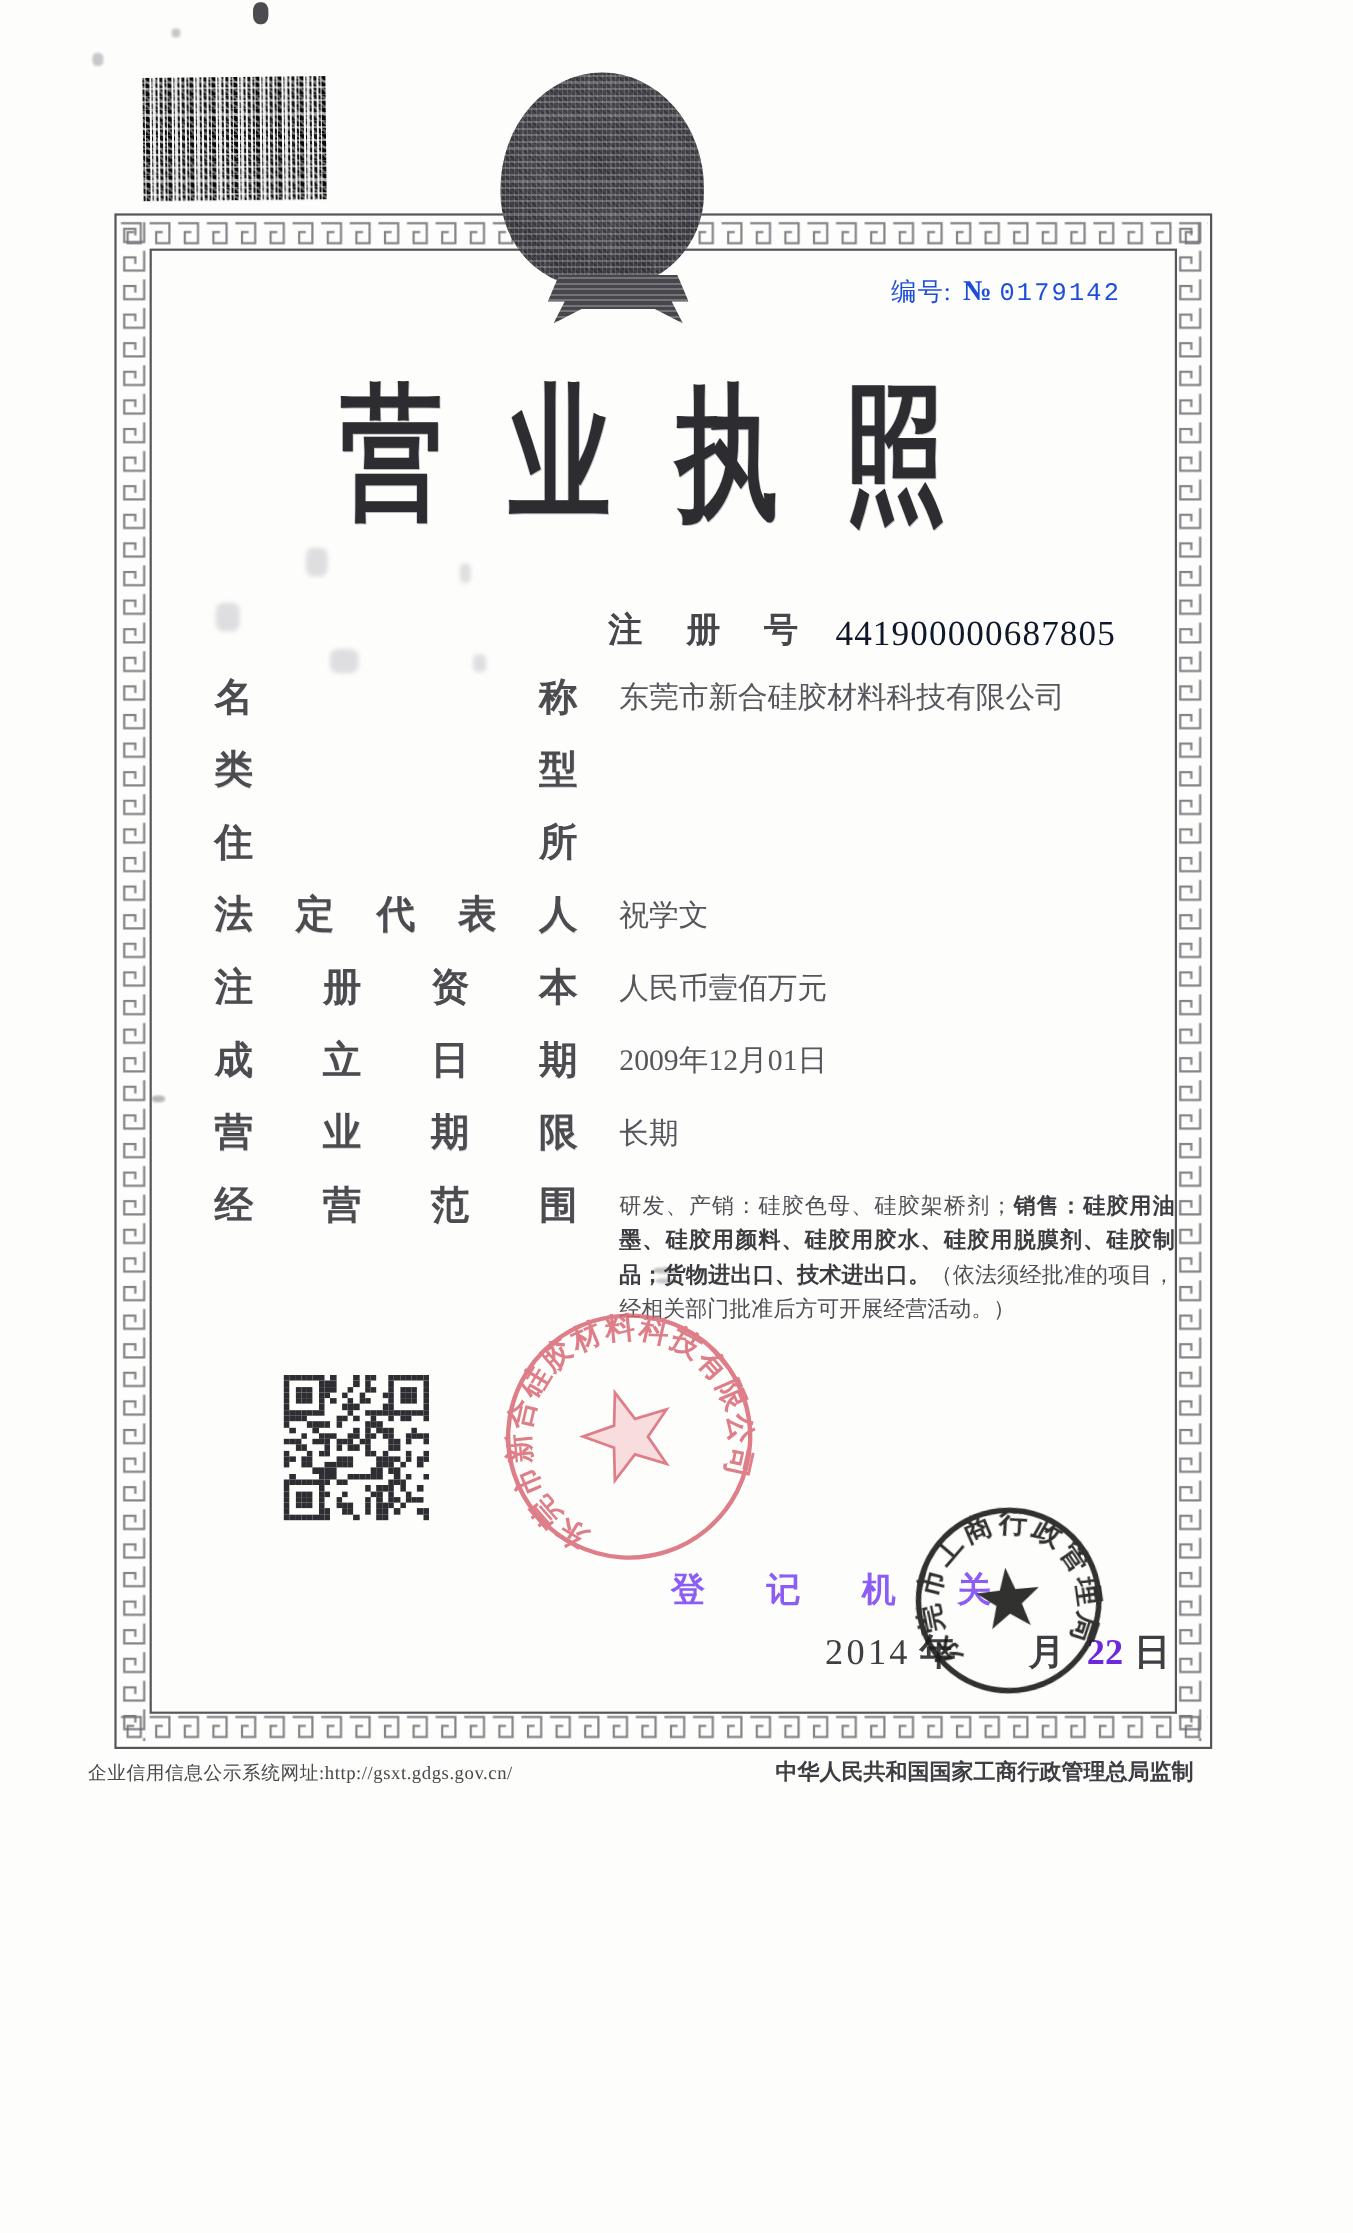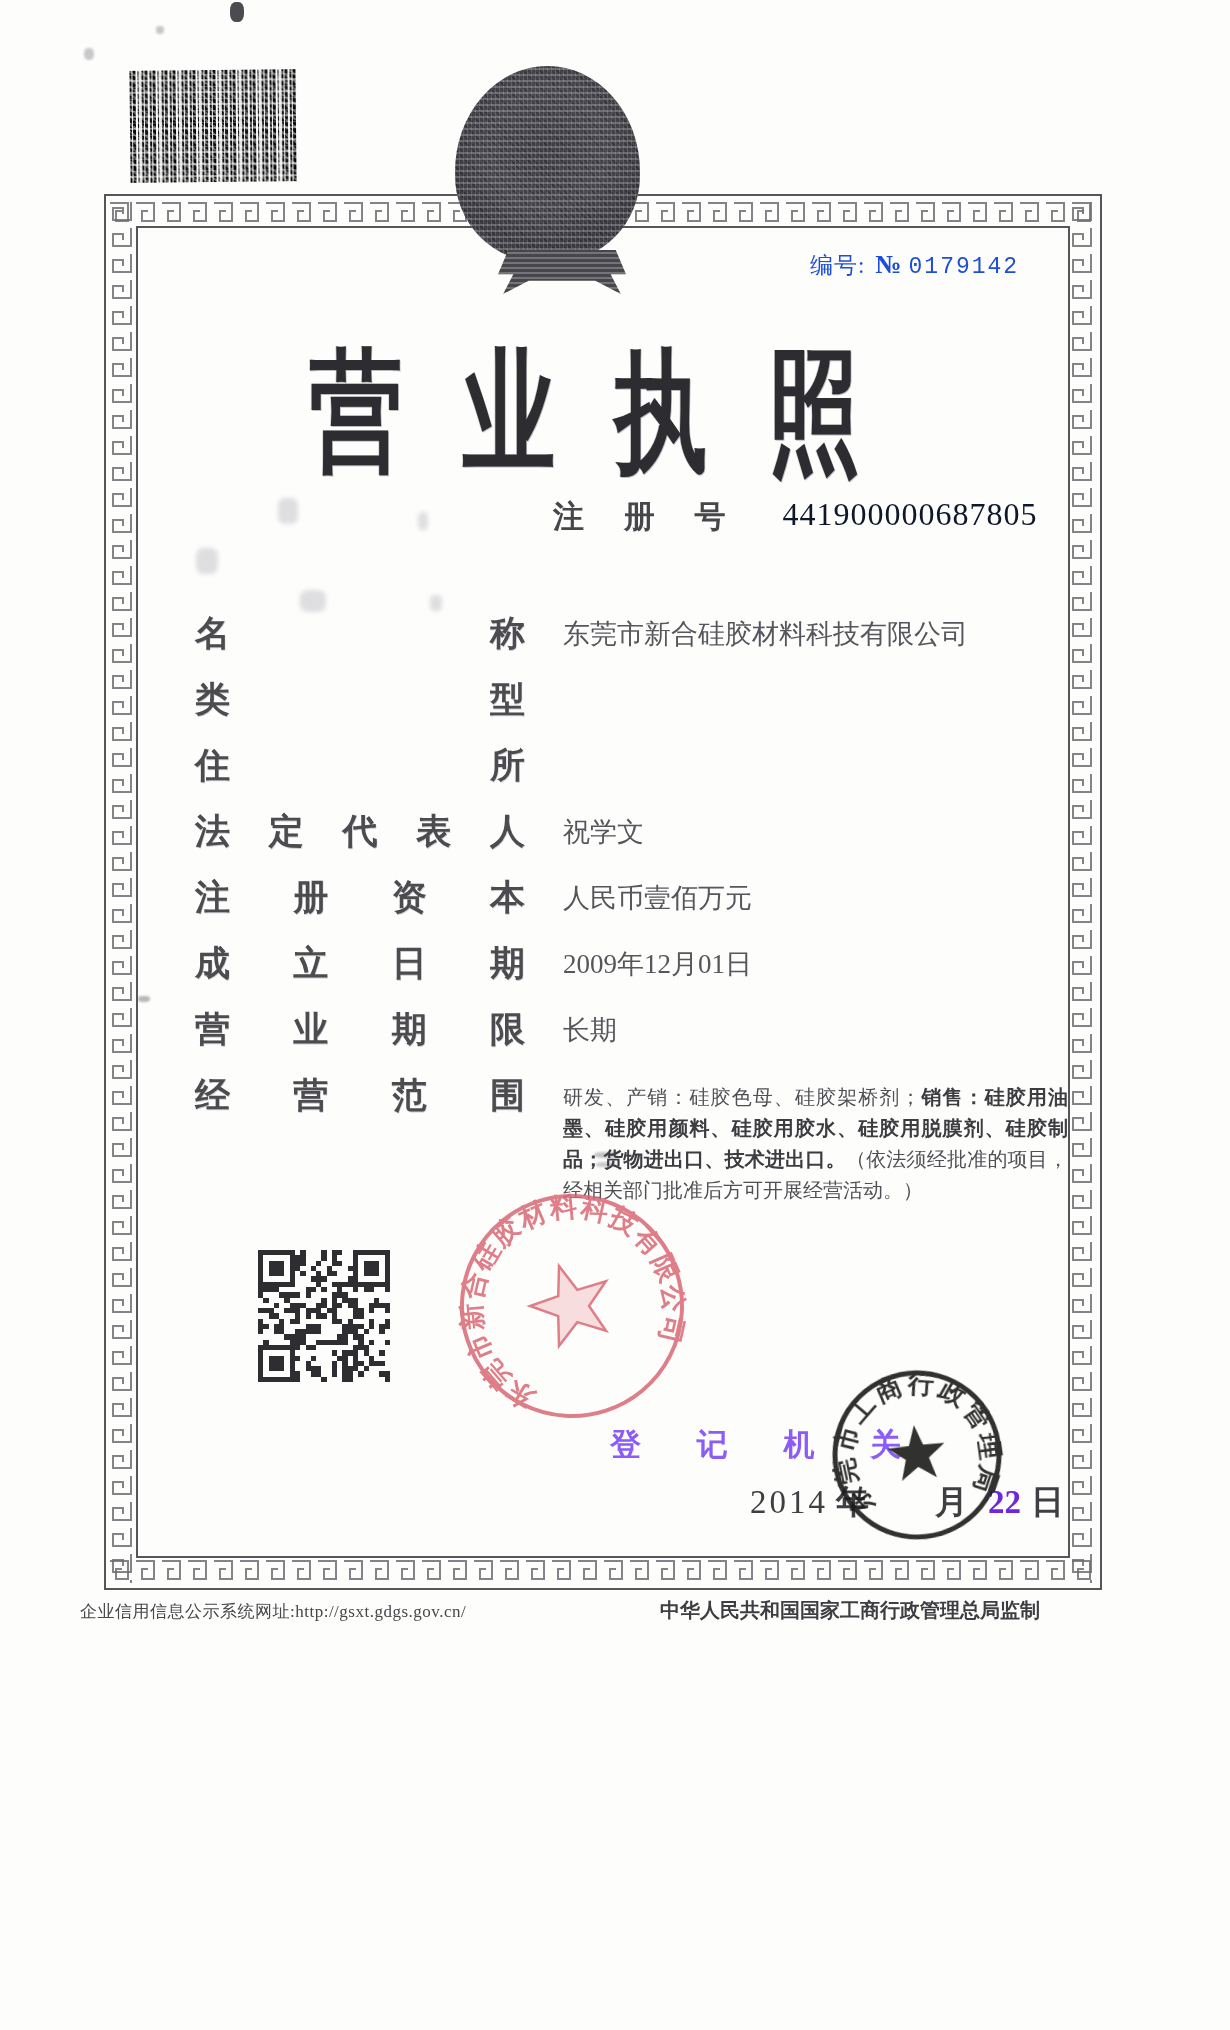--- a/index.html
+++ b/index.html
@@ -77,21 +77,21 @@
     display:flex;justify-content:space-between;align-items:center;
   }
   .title-char{
     font-size:132px;line-height:140px;font-weight:900;color:#2c2c31;
     transform:scaleX(.70);transform-origin:center;
     text-shadow:1px 1px 0 rgba(110,110,120,.45), -1px 0 0 rgba(90,90,100,.3);
     filter:blur(.3px);
   }
 
   
-  .regno-row{left:553px;top:496px;z-index:4;display:flex;align-items:flex-start;gap:23px;}
+  .regno-row{left:553px;top:552px;z-index:4;display:flex;align-items:flex-end;}
   .regno-label{font-size:31px;letter-spacing:16px;color:#46464b;font-weight:600;}
   .regno-value{font-size:32px;color:#0f172a;letter-spacing:1px;margin-left:18px;}
 
   
   #fields{left:195px;top:610px;width:880px;z-index:4;}
   .field-row{display:flex;align-items:flex-start;height:66px;}
   .field-label{
     width:330px;flex:0 0 330px;display:flex;justify-content:space-between;
     font-size:35px;font-weight:700;color:#4b4b50;line-height:48px;
     text-shadow:.5px .5px 0 rgba(120,120,130,.35);
@@ -123,21 +123,21 @@
   .issue-date{left:750px;top:1480px;z-index:4;font-size:33px;color:#3e3e43;white-space:nowrap;}
   .issue-date span{display:inline-block;}
   .date-year{letter-spacing:3px;}
   .date-year-unit{margin-left:8px;font-weight:700;}
   .date-month-unit{margin-left:66px;font-weight:700;}
   .date-day{margin-left:20px;font-weight:700;color:#6d28d9;}
   .date-day-unit{margin-left:10px;font-weight:700;}
 
   
   .footer-left{left:80px;top:1600px;font-size:17px;color:#47474c;z-index:4;letter-spacing:.5px;}
-  .footer-right{left:660px;top:1597px;width:425px;font-size:20px;font-weight:600;color:#3d3d42;z-index:4;}
+  .footer-right{left:660px;top:1597px;width:425px;text-align:right;font-size:20px;font-weight:600;color:#3d3d42;z-index:4;}
 </style>
 </head>
 <body>
 
 <svg width="0" height="0" style="position:absolute" aria-hidden="true">
   <defs>
     <pattern id="meander-h" width="26" height="26" patternUnits="userSpaceOnUse">
       <path d="M3,4 H21 V22 H9 V12 H15" fill="none" stroke="#6e6e74" stroke-width="2"></path>
     </pattern>
     <pattern id="meander-v" width="26" height="26" patternUnits="userSpaceOnUse" patternTransform="rotate(90)">

